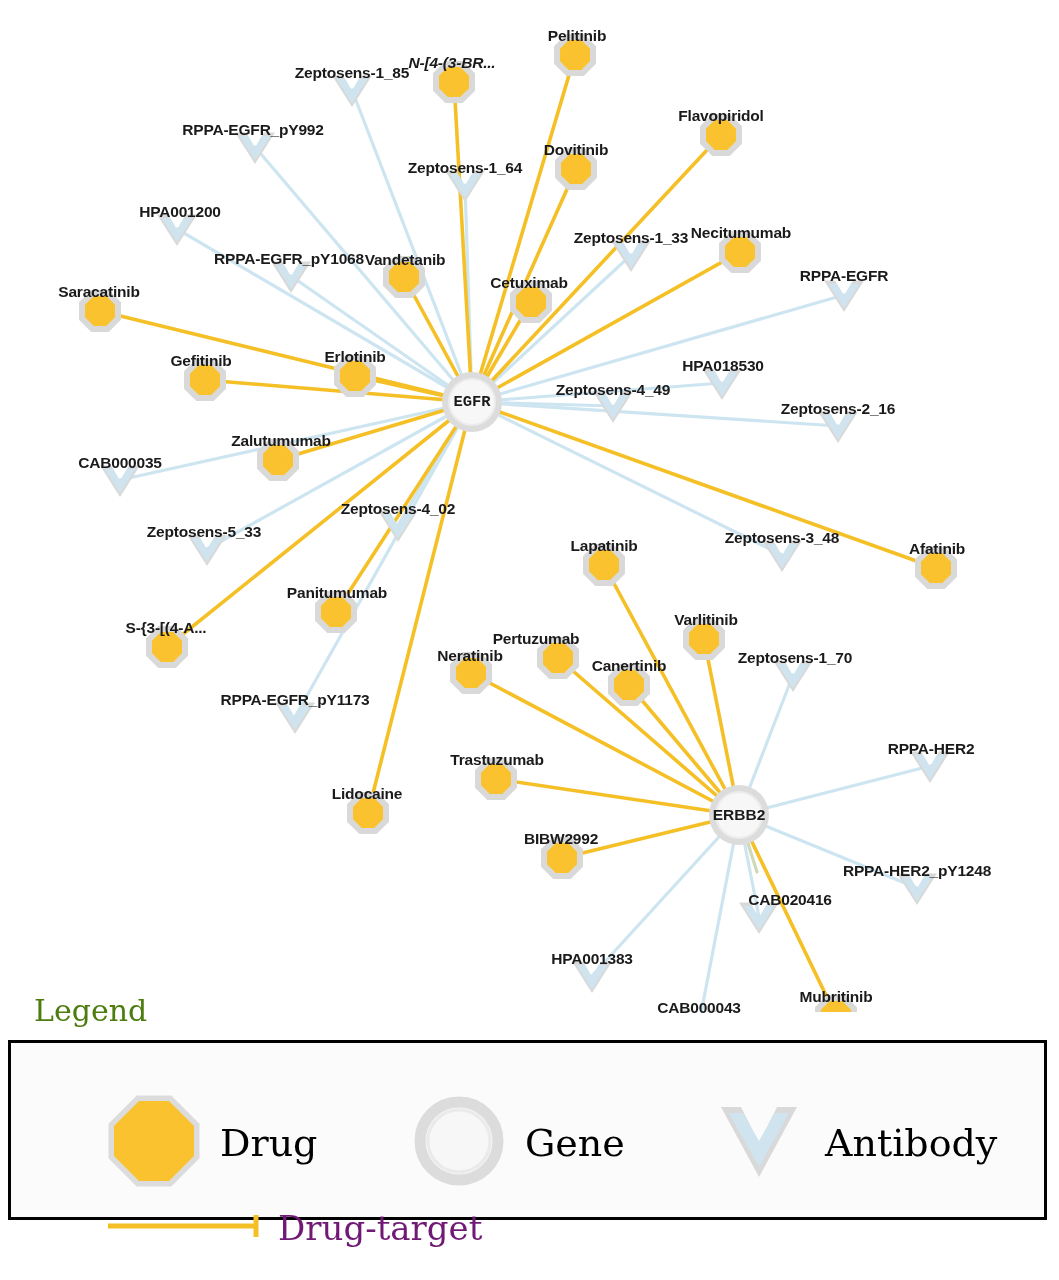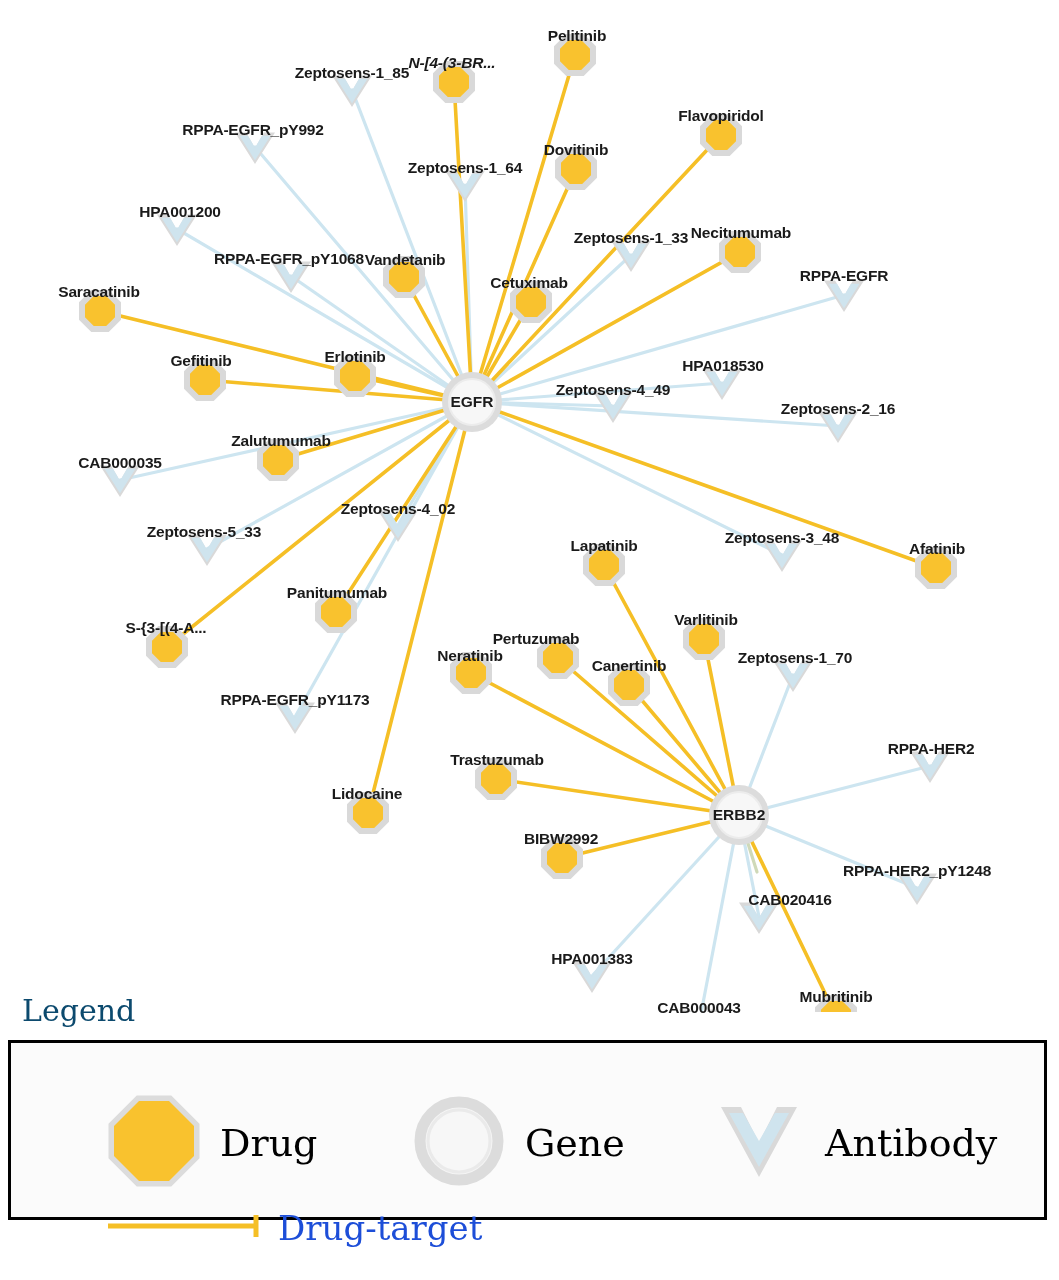--- a/index.html
+++ b/index.html
@@ -41,25 +41,25 @@
     position: absolute;
     font-family: "Liberation Sans", sans-serif;
     font-weight: bold;
     font-size: 15.5px;
     color: #1a1a1a;
     white-space: nowrap;
     transform: translate(-50%, -50%);
   }
   #legend-title {
     position: absolute;
-    left: 22px;
+    left: 34px;
     top: 993px;
     font-family: "DejaVu Serif", serif;
     font-size: 30px;
-    color: #0c4a6e;
+    color: #4d7c0f;
   }
   #legend-box {
     position: absolute;
     left: 8px;
     top: 1040px;
     width: 1039px;
     height: 180px;
     border: 3px solid #000;
     background: #fbfbfb;
     box-sizing: border-box;
@@ -72,21 +72,21 @@
   .legend-text {
     font-family: "DejaVu Serif", serif;
     font-size: 38px;
     color: #000;
     margin-left: 18px;
     line-height: 1;
   }
   .legend-text-small {
     font-family: "DejaVu Serif", serif;
     font-size: 34px;
-    color: #1d4ed8;
+    color: #701a75;
     margin-left: 12px;
     line-height: 1;
   }
 </style>
 </head>
 <body>
 
 <div id="network">
   <svg id="edges" width="1059" height="1000">
       <line x1="352" y1="78" x2="472" y2="390" stroke="#cde5f0" stroke-width="3.2" stroke-linecap="round"></line>
@@ -359,21 +359,21 @@
       <div class="node-label" style="left: 398px; top: 497px;">Zeptosens-4_02</div>
       <div class="node-label" style="left: 204px; top: 520px;">Zeptosens-5_33</div>
       <div class="node-label" style="left: 782px; top: 526px;">Zeptosens-3_48</div>
       <div class="node-label" style="left: 795px; top: 646px;">Zeptosens-1_70</div>
       <div class="node-label" style="left: 295px; top: 688px;">RPPA-EGFR_pY1173</div>
       <div class="node-label" style="left: 931px; top: 737px;">RPPA-HER2</div>
       <div class="node-label" style="left: 917px; top: 859px;">RPPA-HER2_pY1248</div>
       <div class="node-label" style="left: 790px; top: 888px;">CAB020416</div>
       <div class="node-label" style="left: 592px; top: 947px;">HPA001383</div>
       <div class="node-label" style="left: 699px; top: 996px;">CAB000043</div>
-      <div class="gene-label" style="left: 472px; top: 390px;">EGFR</div>
+      <div class="gene-label" style="left: 472px; top: 390px; font-family: Liberation Mono, monospace;">EGFR</div>
       <div class="gene-label" style="left: 739px; top: 803px;">ERBB2</div>
     </div>
 </div>
 
 <div id="legend-title">Legend</div>
 
 <div id="legend-box">
   <div class="legend-row" style="left:95px; top:50px;">
     <span>
       <svg width="96" height="96" viewBox="0 0 96 96">

